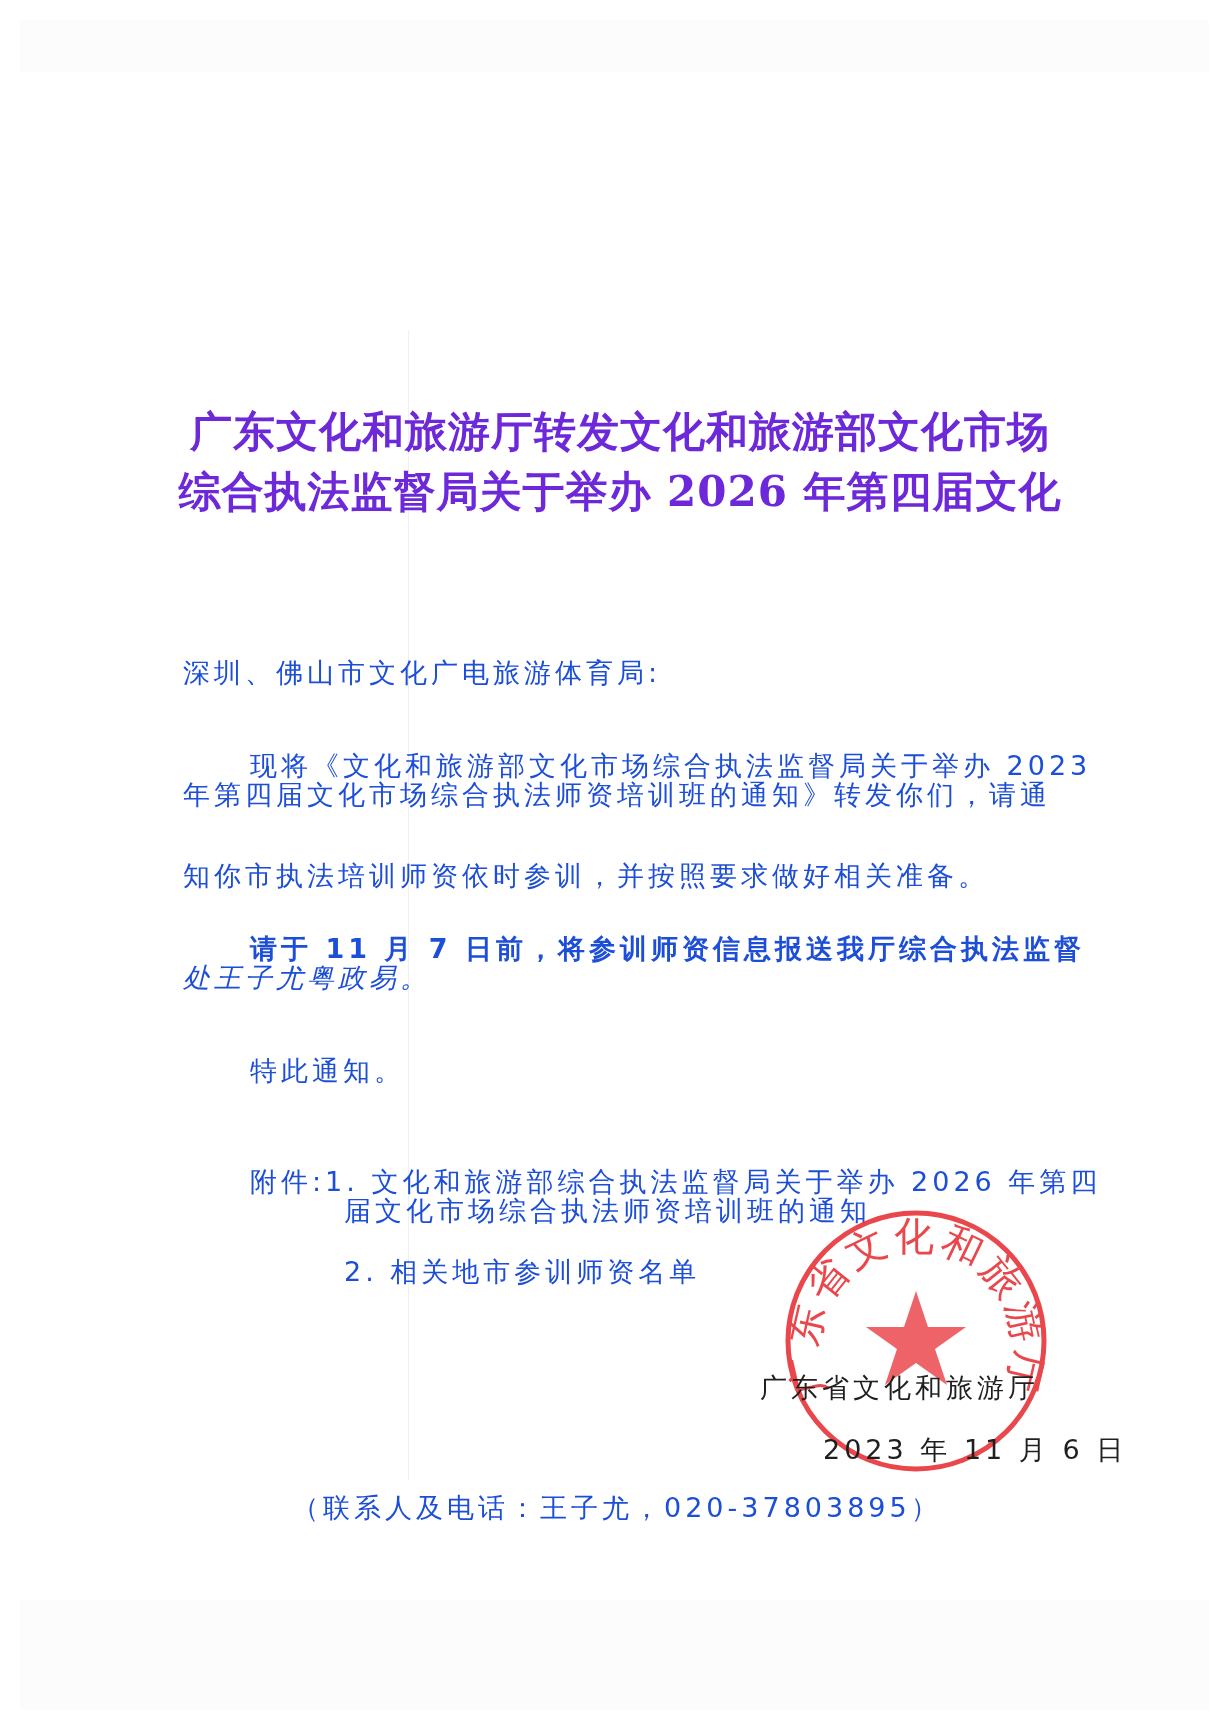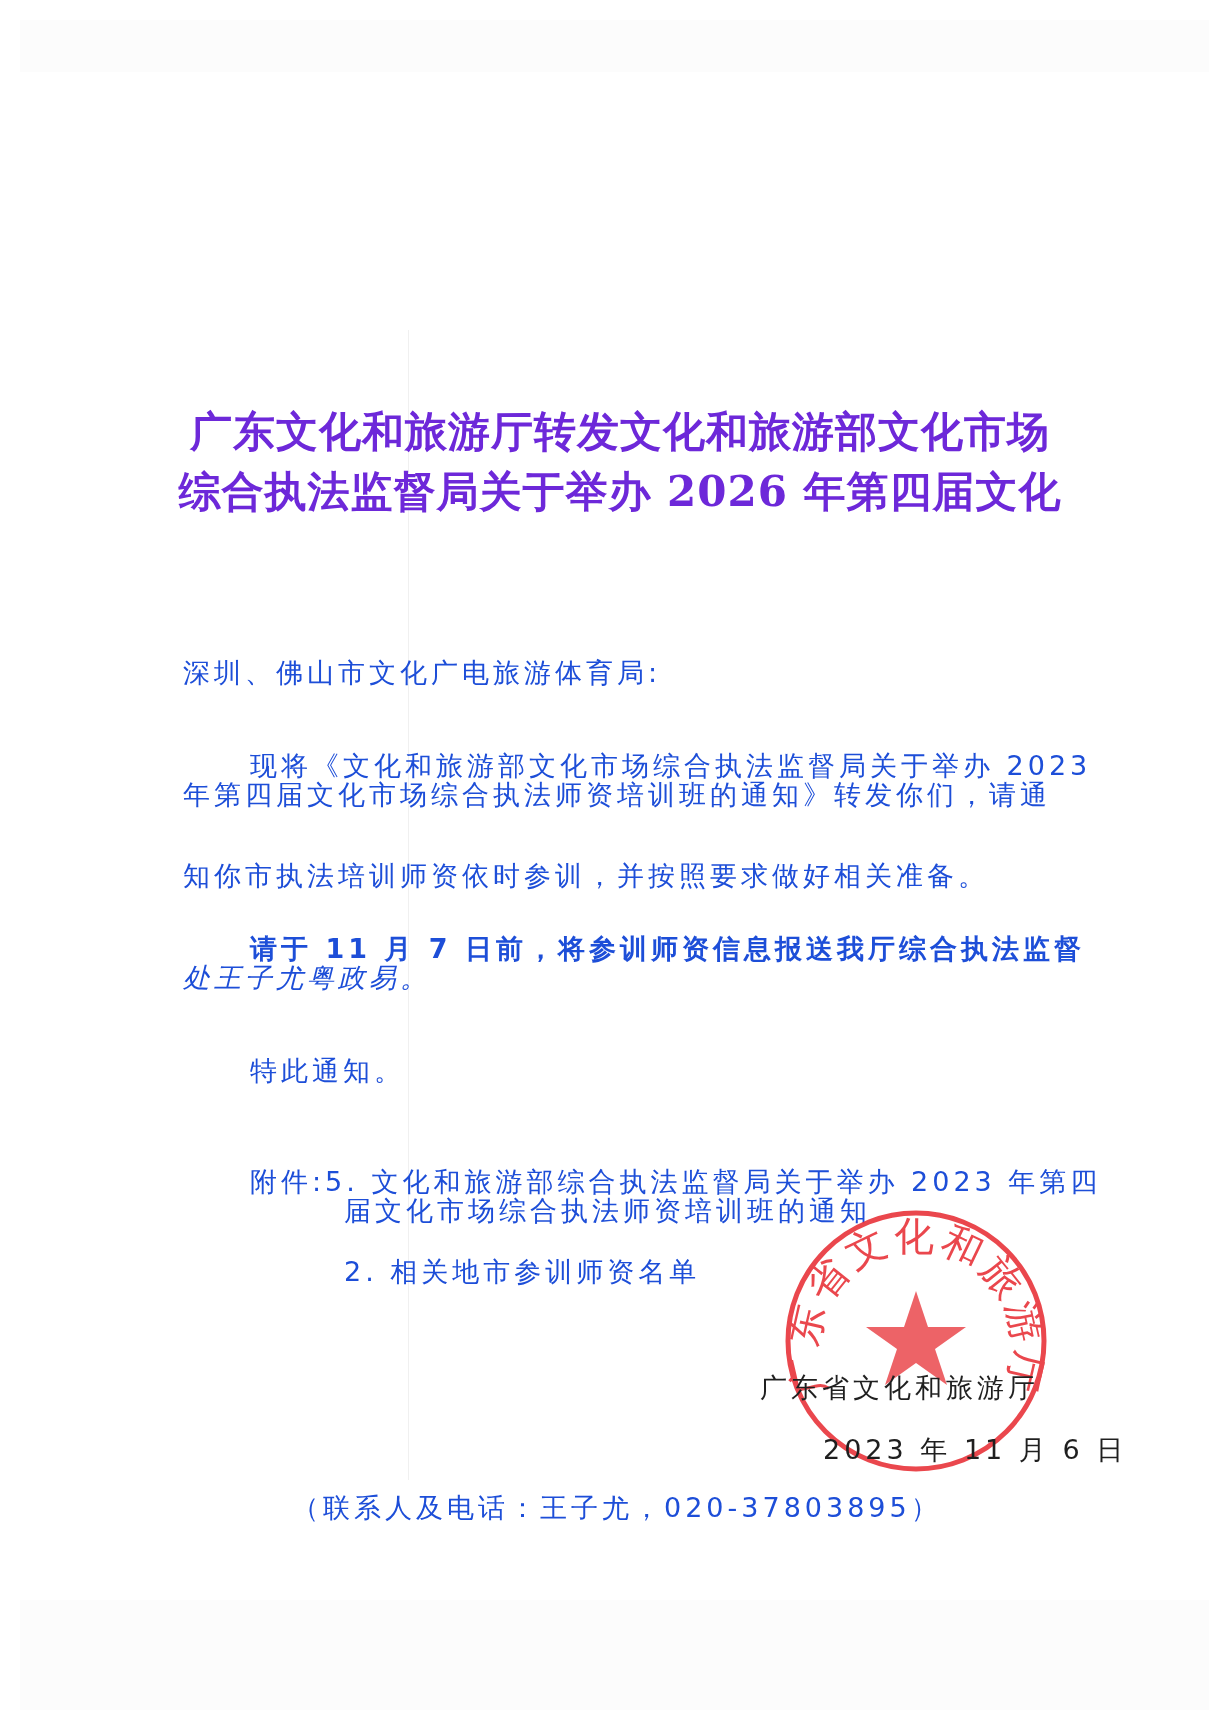--- a/index.html
+++ b/index.html
@@ -91,21 +91,21 @@
 <div class="body-text indent" style="top:716px;">现将《文化和旅游部文化市场综合执法监督局关于举办 2023</div>
 <div class="body-text" style="top:777px;">年第四届文化市场综合执法师资培训班的通知》转发你们，请通</div>
 <div class="body-text" style="top:858px;">知你市执法培训师资依时参训，并按照要求做好相关准备。</div>
 
 <div class="body-text indent" style="top:899px;font-weight:bold;">请于 11 月 7 日前，将参训师资信息报送我厅综合执法监督</div>
 <div class="body-text" style="top:960px;font-style:italic;">处王子尤粤政易。</div>
 
 <div class="body-text indent" style="top:1021px;">特此通知。</div>
 
 <div class="body-text indent" style="top:1132px;">
-  <span>附件:</span><span>5. 文化和旅游部综合执法监督局关于举办 2023 年第四</span>
+  <span>附件:</span><span>1. 文化和旅游部综合执法监督局关于举办 2026 年第四</span>
 </div>
 <div class="body-text att-cont" style="top:1193px;">届文化市场综合执法师资培训班的通知</div>
 <div class="body-text att-cont" style="top:1254px;">2. 相关地市参训师资名单</div>
 
 <svg class="seal" viewBox="0 0 272 272" xmlns="http://www.w3.org/2000/svg">
   <defs>
     <path id="sealArc" d="M 50 190 A 98 98 0 1 1 222 190"></path>
   </defs>
   <circle cx="136" cy="136" r="128" fill="none" stroke="#e8343a" stroke-width="5"></circle>
   <g>

